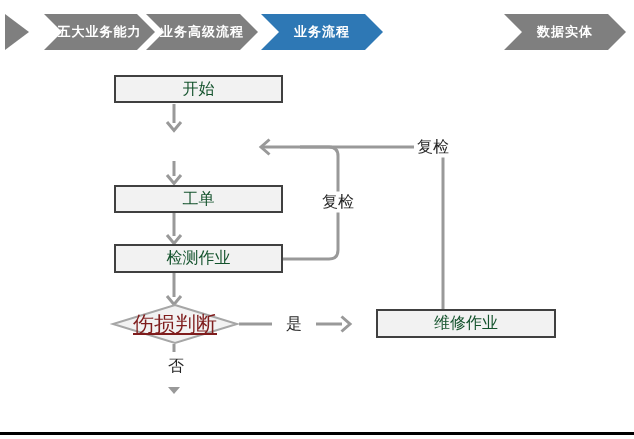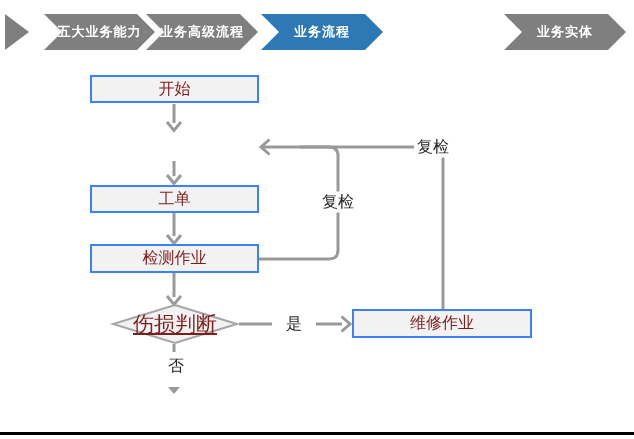--- a/index.html
+++ b/index.html
@@ -32,23 +32,23 @@
   .tab2 { left:146px; width:112px;justify-content:center; }
   .tab3 { left:261px; width:122px; }
   .tab4 { left:390px; width:107px; }
   .tab5 { left:504px; width:122px; }
 
   
   .flow-svg { position:absolute; left:0; top:0; width:634px; height:439px; }
   .node {
     position:absolute;
     background:#f2f2f2;
-    border:2px solid #3b82f6;
+    border:2px solid #404040;
     display:flex; align-items:center; justify-content:center;
-    font-size:16px; color:#7f1d1d;
+    font-size:16px; color:#14532d;margin-left:24px;
   }
   .n-start   { left:90px;  top:75px;  width:169px; height:28px; }
   .n-plan    { left:90px;  top:132px; width:169px; height:28px; }
   .n-order   { left:90px;  top:185px; width:169px; height:28px; }
   .n-inspect { left:90px;  top:244px; width:169px; height:29px; }
   .n-end     { left:90px;  top:395px; width:169px; height:28px; }
   .n-repair  { left:352px; top:309px; width:180px; height:29px; }
 
   .decision-label {
     position:absolute; left:175px; top:324px;
@@ -80,21 +80,21 @@
     <div class="chevron tab1">
       <span>五大业务能力</span>
     </div>
     <div class="chevron tab2">
       <span>业务高级流程</span>
     </div>
     <div class="chevron tab3 active">
       <span>业务流程</span>
     </div>
     <div class="chevron tab5">
-      <span>业务实体</span>
+      <span>数据实体</span>
     </div>
   </div>
 
   <svg class="flow-svg" viewBox="0 0 634 439" xmlns="http://www.w3.org/2000/svg">
     <g stroke="#999999" stroke-width="3" fill="none">
 
       <path d="M174,104 V123"></path>
       <polyline points="167,122 174,130.5 181,122"></polyline>
       <path d="M174,161 V176"></path>
       <polyline points="167,175 174,183.5 181,175"></polyline>

